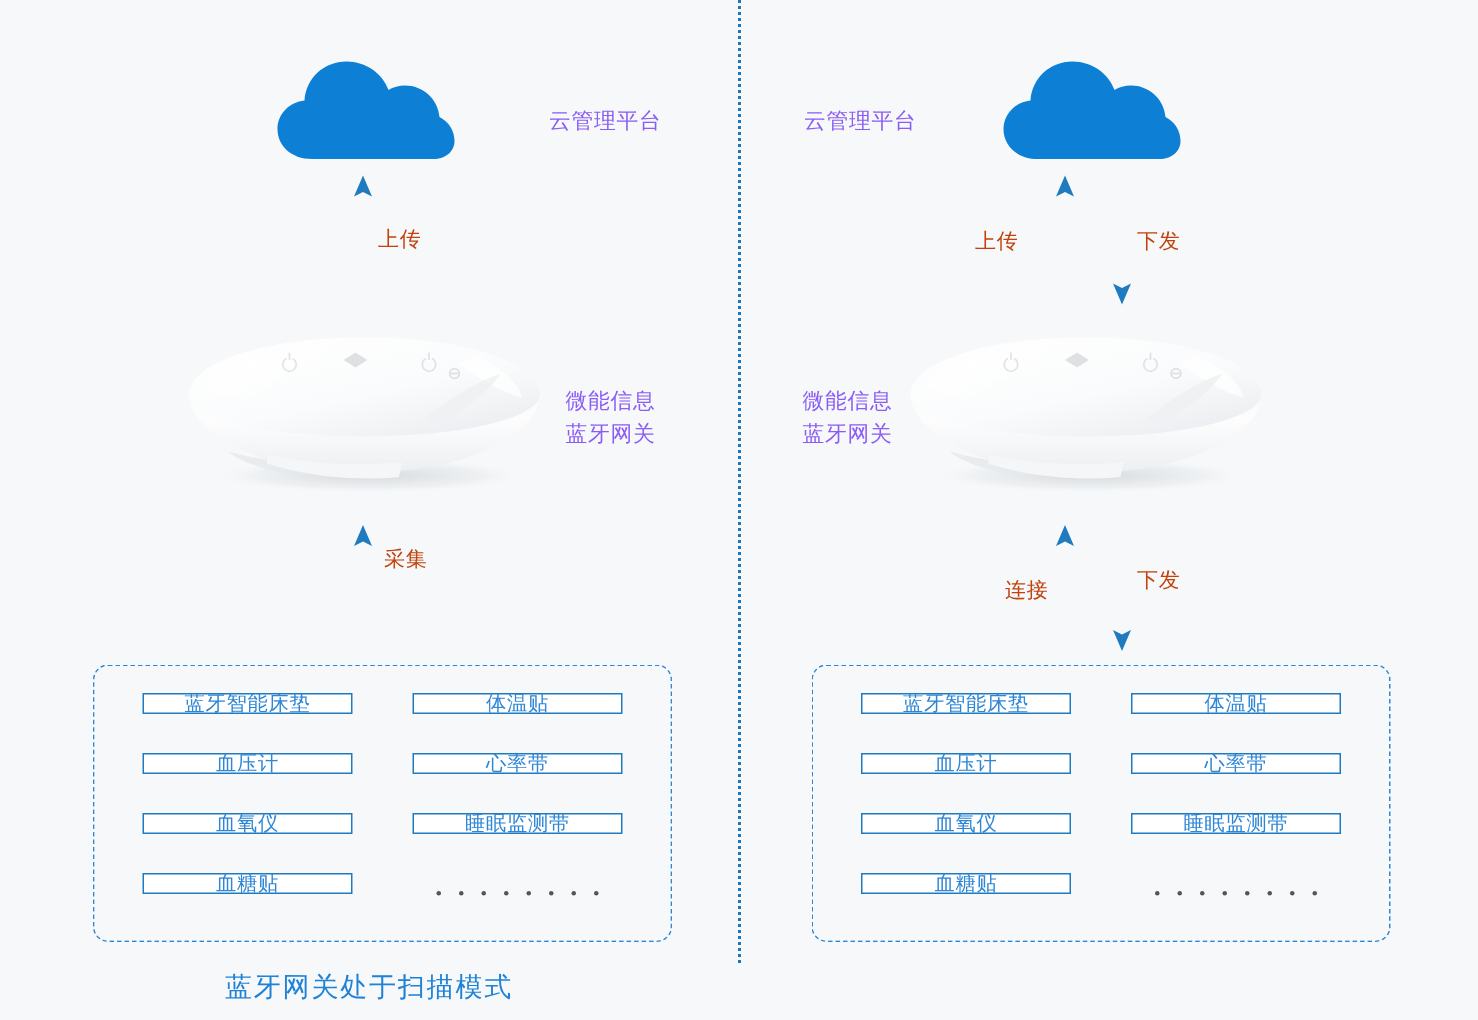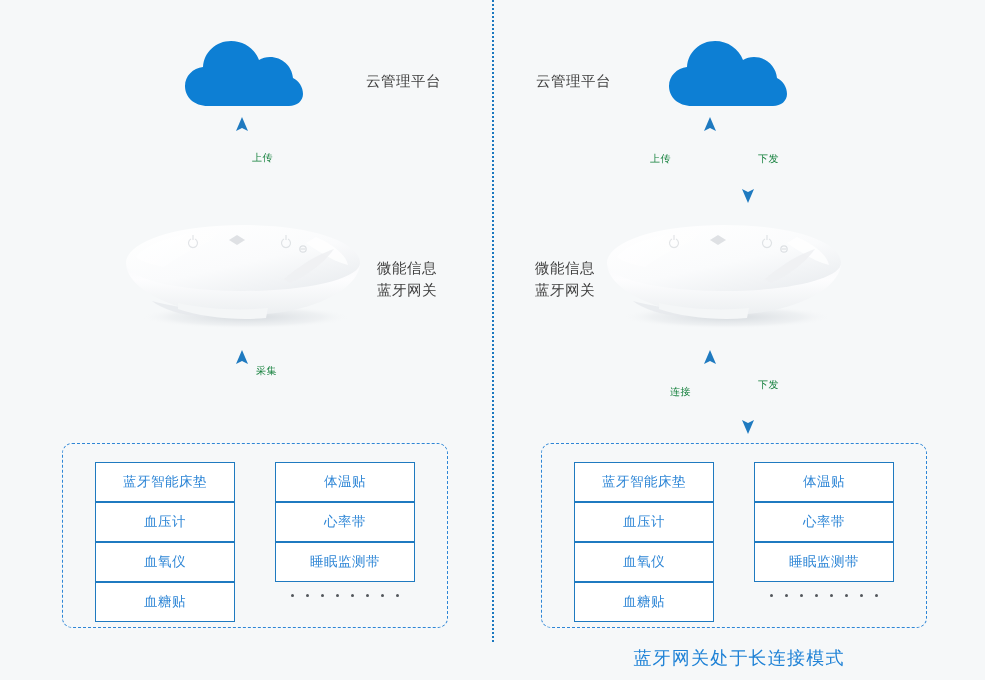--- a/index.html
+++ b/index.html
@@ -43,35 +43,35 @@
   
   .cloud-wrap {
     position: absolute;
     width: 120px;
     height: 80px;
   }
   .cloud-svg { display: block; }
 
   .node-label {
     position: absolute;
-    color: #404040;
+    color: #8b5cf6;
     font-size: 14.5px;
     line-height: 22px;
     letter-spacing: 0.5px;
     white-space: pre-line;
   }
 
   
   .arrow {
     position: absolute;
   }
   .arrow-label {
     position: absolute;
-    color: #15803d;
-    font-size: 10px;
+    color: #c2410c;
+    font-size: 14px;
     letter-spacing: 0.5px;
     white-space: nowrap;
   }
 
   
   .gateway {
     position: absolute;
     width: 250px;
     height: 120px;
   }
@@ -99,21 +99,21 @@
   .device-box {
     box-sizing: border-box;
     border: 1.5px solid #1f7ac0;
     background: #ffffff;
     color: #2e86d6;
     font-size: 13.5px;
     letter-spacing: 0.5px;
     display: flex;
     align-items: center;
     justify-content: center;
-    height: 40px;
+    height: 14px;
   }
   .dots-cell {
     display: flex;
     align-items: center;
     justify-content: center;
     gap: 12px;
     height: 27px;
   }
   .dot {
     width: 3px;
@@ -237,20 +237,21 @@
           <span class="dot"></span>
           <span class="dot"></span>
           <span class="dot"></span>
           <span class="dot"></span>
           <span class="dot"></span>
           <span class="dot"></span>
         </div>
       </div>
     </div>
 
+    <div class="caption" style="left:0px; top:646px;">蓝牙网关处于扫描模式</div>
   </div>
 
   <div class="panel right">
 
     <div class="cloud-wrap" style="left:175px; top:38px;">
       <svg class="cloud-svg" width="120" height="70" viewBox="0 0 120 70" xmlns="http://www.w3.org/2000/svg">
         <path d="M24 68 C10 68 1 59 1 48 C1 38 9 30 19 29 C20 14 32 3 47 3 C60 3 71 11 75 22 C78 20 82 19 86 19 C98 19 108 28 109 40 C115 43 119 49 119 56 C119 63 113 68 105 68 Z" fill="#0d7fd4"></path>
       </svg>
     </div>
     <div class="node-label" style="left:43px; top:70px;">云管理平台</div>
@@ -371,16 +372,15 @@
           <span class="dot"></span>
           <span class="dot"></span>
           <span class="dot"></span>
           <span class="dot"></span>
           <span class="dot"></span>
           <span class="dot"></span>
         </div>
       </div>
     </div>
 
-    <div class="caption" style="left:0px; top:646px;">蓝牙网关处于长连接模式</div>
   </div>
 
 </div>
 
 </body></html>

